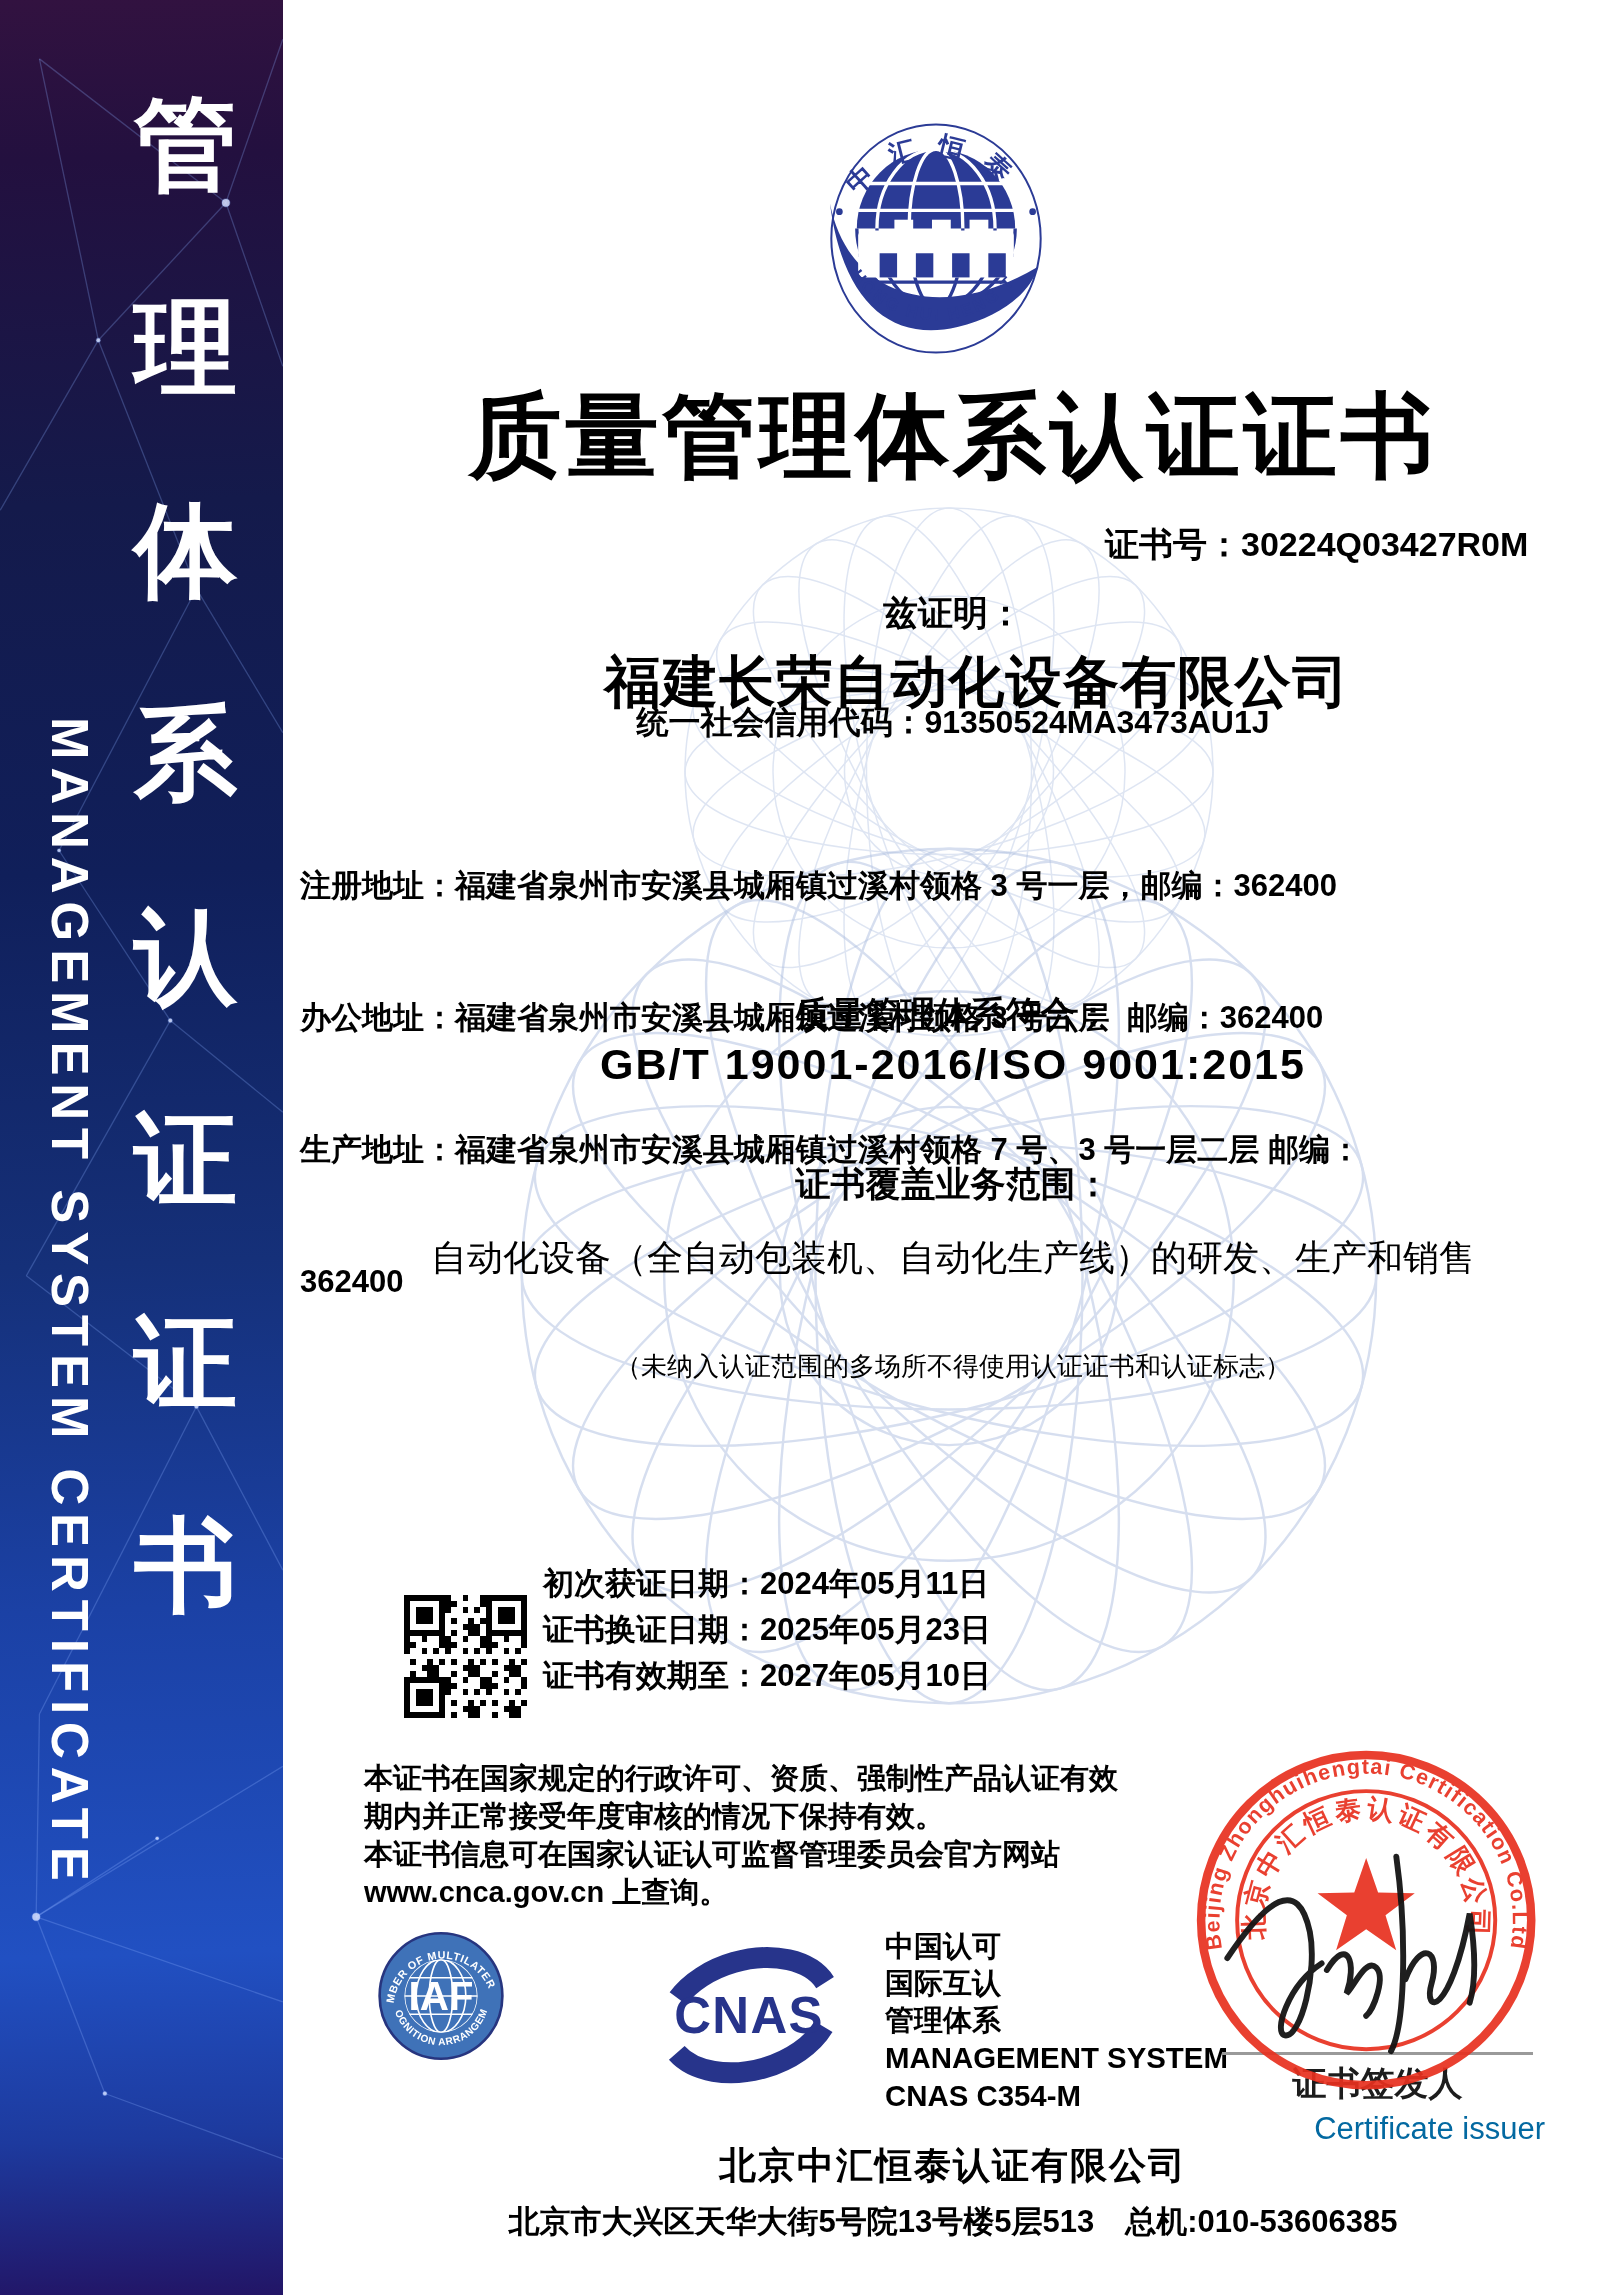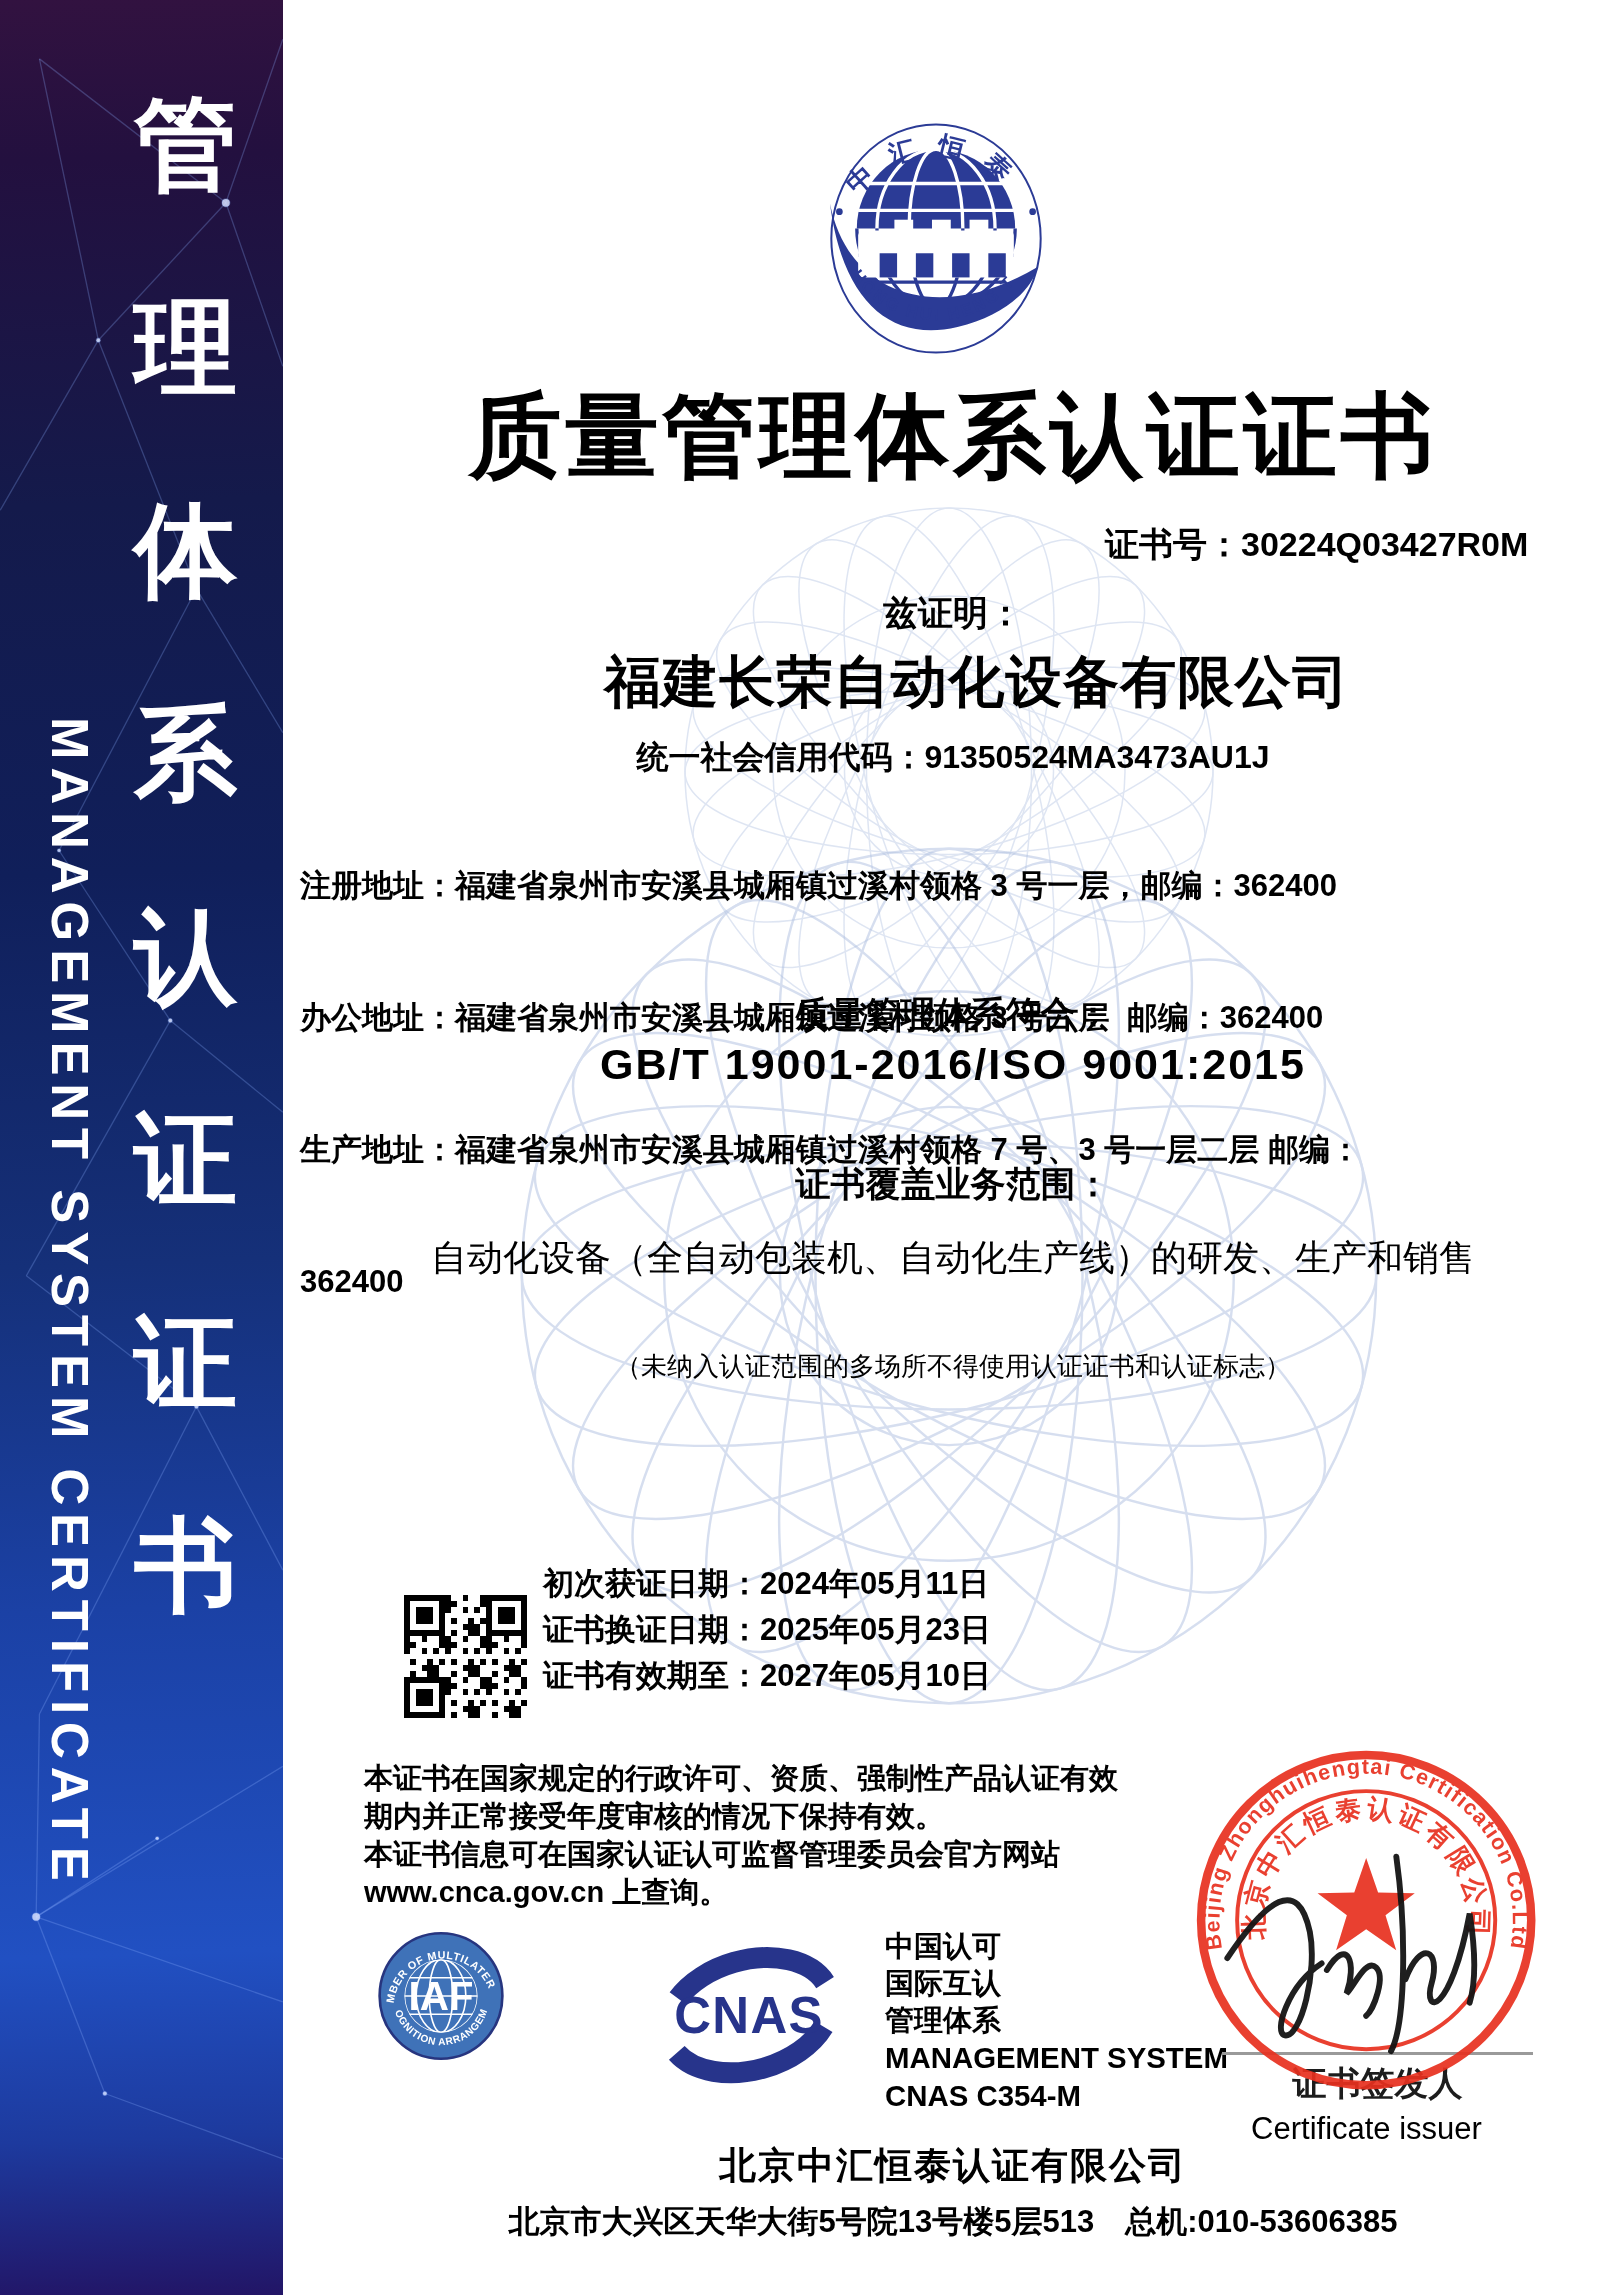--- a/index.html
+++ b/index.html
@@ -25,21 +25,21 @@
   .center{position:absolute;left:283px;right:0;text-align:center;}
   .abs{position:absolute;}
 
   
   .title{top:374px;font-size:93px;font-weight:bold;letter-spacing:3.9px;}
   .cert-no{left:1105px;top:522px;font-size:34px;font-weight:bold;}
 
   
   .attest{top:590px;font-size:35px;font-weight:bold;}
   .company{top:645px;font-size:56px;font-weight:bold;letter-spacing:1.3px;padding-left:48px;}
-  .credit{top:736px;font-size:32px;font-weight:bold;}
+  .credit{top:701px;font-size:32px;font-weight:bold;}
   .addr{left:300px;top:776px;font-size:31px;font-weight:bold;line-height:44px;white-space:pre;}
 
   
   .std-intro{top:991px;font-size:35px;font-weight:bold;}
   .standard{top:1040px;font-size:43px;font-weight:bold;letter-spacing:2px;}
   .scope-label{top:1161px;font-size:35px;font-weight:bold;}
   .scope-text{top:1234px;font-size:36px;font-weight:normal;}
   .scope-note{top:1349px;font-size:26px;}
 
   
@@ -52,21 +52,21 @@
 
   
   .iaf{left:378px;top:1932px;}
   .cnas{left:651px;top:1945px;}
   .acc-text{left:885px;top:1928px;font-size:29px;font-weight:bold;line-height:37px;}
   .acc-text .en{font-size:29.4px;line-height:38px;letter-spacing:0px;}
 
   
   .signer-line{left:1222px;top:2052px;width:311px;height:2.6px;background:#9a9a9a;}
   .signer{left:1222px;top:2061px;width:311px;text-align:center;font-size:34px;font-weight:bold;color:#1c1c1c;}
-  .issuer{left:1188px;top:2111px;width:357px;text-align:center;font-size:31px;color:#000000;}
+  .issuer{left:1188px;top:2111px;width:357px;text-align:right;font-size:31px;color:#0369a1;}
   .stamp{left:1188px;top:1742px;}
 
   
   .footer-co{top:2141px;font-size:37px;font-weight:bold;letter-spacing:2px;}
   .footer-addr{top:2201px;font-size:31px;font-weight:bold;}
 </style>
 </head>
 <body>
 
 <div class="page">

